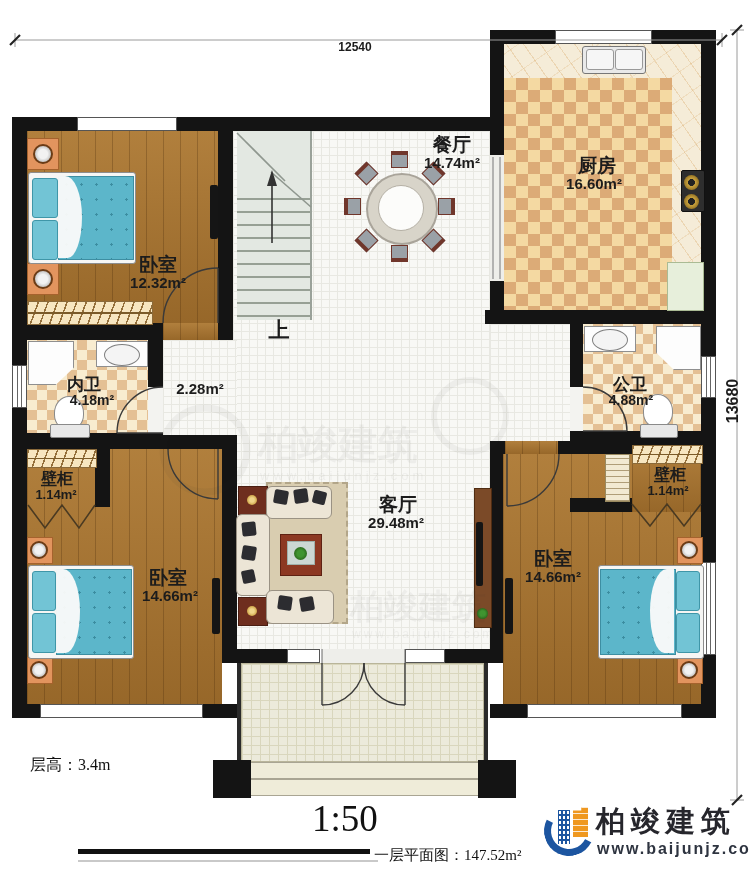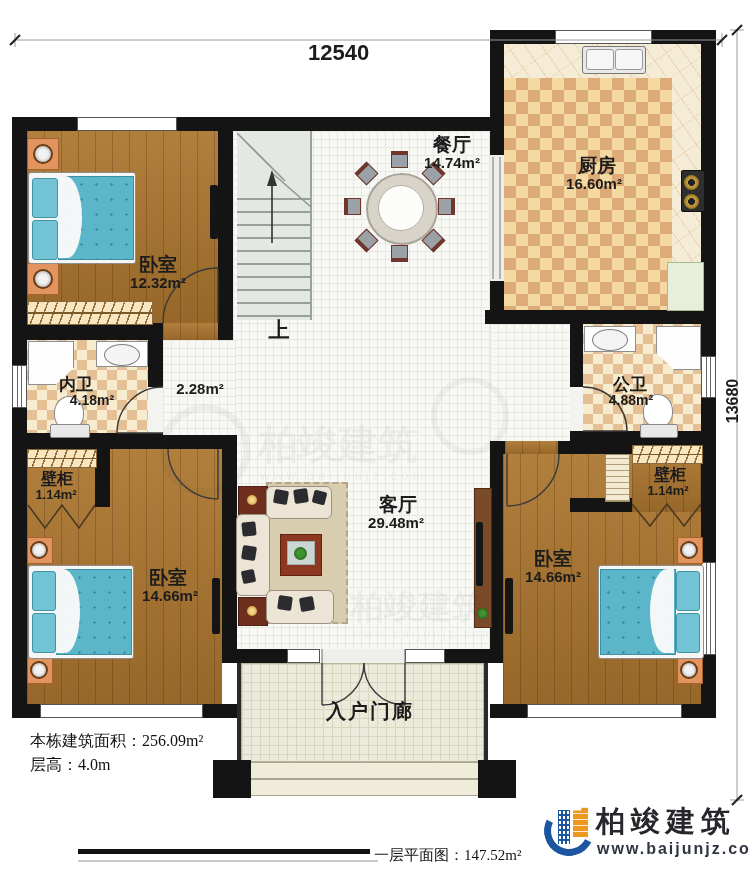--- a/index.html
+++ b/index.html
@@ -280,44 +280,43 @@
       <text x="352" y="638" font-size="12" letter-spacing="3">www.baijunjz.com</text>
     </g>
   </svg>
 
   <div class="abs lbl" style="left:412px;top:135px;width:80px;font-size:19px">餐厅</div>
   <div class="abs lbl" style="left:412px;top:155px;width:80px;font-size:15px">14.74m²</div>
   <div class="abs lbl" style="left:557px;top:156px;width:80px;font-size:19px">厨房</div>
   <div class="abs lbl" style="left:554px;top:176px;width:80px;font-size:15px">16.60m²</div>
   <div class="abs lbl" style="left:118px;top:255px;width:80px;font-size:19px">卧室</div>
   <div class="abs lbl" style="left:118px;top:275px;width:80px;font-size:15px">12.32m²</div>
-  <div class="abs lbl" style="left:36px;top:376px;width:80px;font-size:17px">内卫</div>
+  <div class="abs lbl" style="left:44px;top:376px;width:80px;font-size:17px">内卫</div>
   <div class="abs lbl" style="left:52px;top:393px;width:80px;font-size:14px">4.18m²</div>
   <div class="abs lbl" style="left:160px;top:381px;width:80px;font-size:15px">2.28m²</div>
   <div class="abs lbl" style="left:590px;top:376px;width:80px;font-size:17px">公卫</div>
   <div class="abs lbl" style="left:591px;top:393px;width:80px;font-size:14px">4.88m²</div>
   <div class="abs lbl" style="left:17px;top:471px;width:80px;font-size:16px">壁柜</div>
   <div class="abs lbl" style="left:16px;top:488px;width:80px;font-size:13px">1.14m²</div>
   <div class="abs lbl" style="left:630px;top:467px;width:80px;font-size:16px">壁柜</div>
   <div class="abs lbl" style="left:628px;top:484px;width:80px;font-size:13px">1.14m²</div>
   <div class="abs lbl" style="left:128px;top:568px;width:80px;font-size:19px">卧室</div>
   <div class="abs lbl" style="left:130px;top:588px;width:80px;font-size:15px">14.66m²</div>
   <div class="abs lbl" style="left:513px;top:549px;width:80px;font-size:19px">卧室</div>
   <div class="abs lbl" style="left:513px;top:569px;width:80px;font-size:15px">14.66m²</div>
   <div class="abs lbl" style="left:358px;top:495px;width:80px;font-size:19px">客厅</div>
   <div class="abs lbl" style="left:356px;top:515px;width:80px;font-size:15px">29.48m²</div>
   <div class="abs lbl" style="left:259px;top:319px;width:40px;font-size:21px">上</div>
-  <div class="abs lbl" style="left:305px;top:701px;width:130px;font-size:20px;letter-spacing:2px">入户门廊</div>
-
-  <div class="abs lbl" style="left:308px;top:41px;width:60px;font-size:22px">12540</div>
+
+  <div class="abs lbl" style="left:325px;top:41px;width:60px;font-size:12px">12540</div>
   <div class="abs lbl" style="left:692px;top:392px;width:84px;height:18px;font-size:16px;transform:rotate(-90deg)">13680</div>
 
-  <div class="abs ser" style="left:30px;top:731px;font-size:16px;color:#111">本栋建筑面积：256.09m²</div>
-  <div class="abs ser" style="left:30px;top:755px;font-size:16px;color:#111">层高：4.0m</div>
-
+  <div class="abs ser" style="left:30px;top:755px;font-size:16px;color:#111">层高：3.4m</div>
+
+  <div class="abs ser" style="left:312px;top:797px;font-size:37px;color:#111">1:50</div>
   <div class="abs" style="left:78px;top:849px;width:292px;height:5px;background:#111"></div>
   <div class="abs" style="left:78px;top:860px;width:300px;height:2px;background:#c9c9c9"></div>
   <div class="abs ser" style="left:374px;top:846px;font-size:15px;color:#111">一层平面图：147.52m²</div>
 
   <div class="abs" style="left:542px;top:802px;width:58px;height:60px">
     <div class="abs" style="left:2px;top:4px;width:50px;height:50px;border:7px solid transparent;border-left-color:#1c55a0;border-bottom-color:#1c55a0;border-radius:50%;transform:rotate(-18deg);box-sizing:border-box"></div>
     <div class="abs" style="left:16px;top:8px;width:12px;height:34px;background:#1c55a0;background-image:radial-gradient(#fff 1px,transparent 1.2px);background-size:4px 5px"></div>
     <div class="abs" style="left:31px;top:5px;width:15px;height:30px;background:#ef9820;clip-path:polygon(0 12%,55% 12%,55% 0,100% 0,100% 100%,0 100%);background-image:linear-gradient(to bottom,rgba(255,255,255,.8) 1px,transparent 1px);background-size:100% 6px"></div>
   </div>
   <div class="abs" style="left:596px;top:802px;font-size:29px;font-weight:bold;color:#26262c;letter-spacing:6px;white-space:nowrap">柏竣建筑</div>

